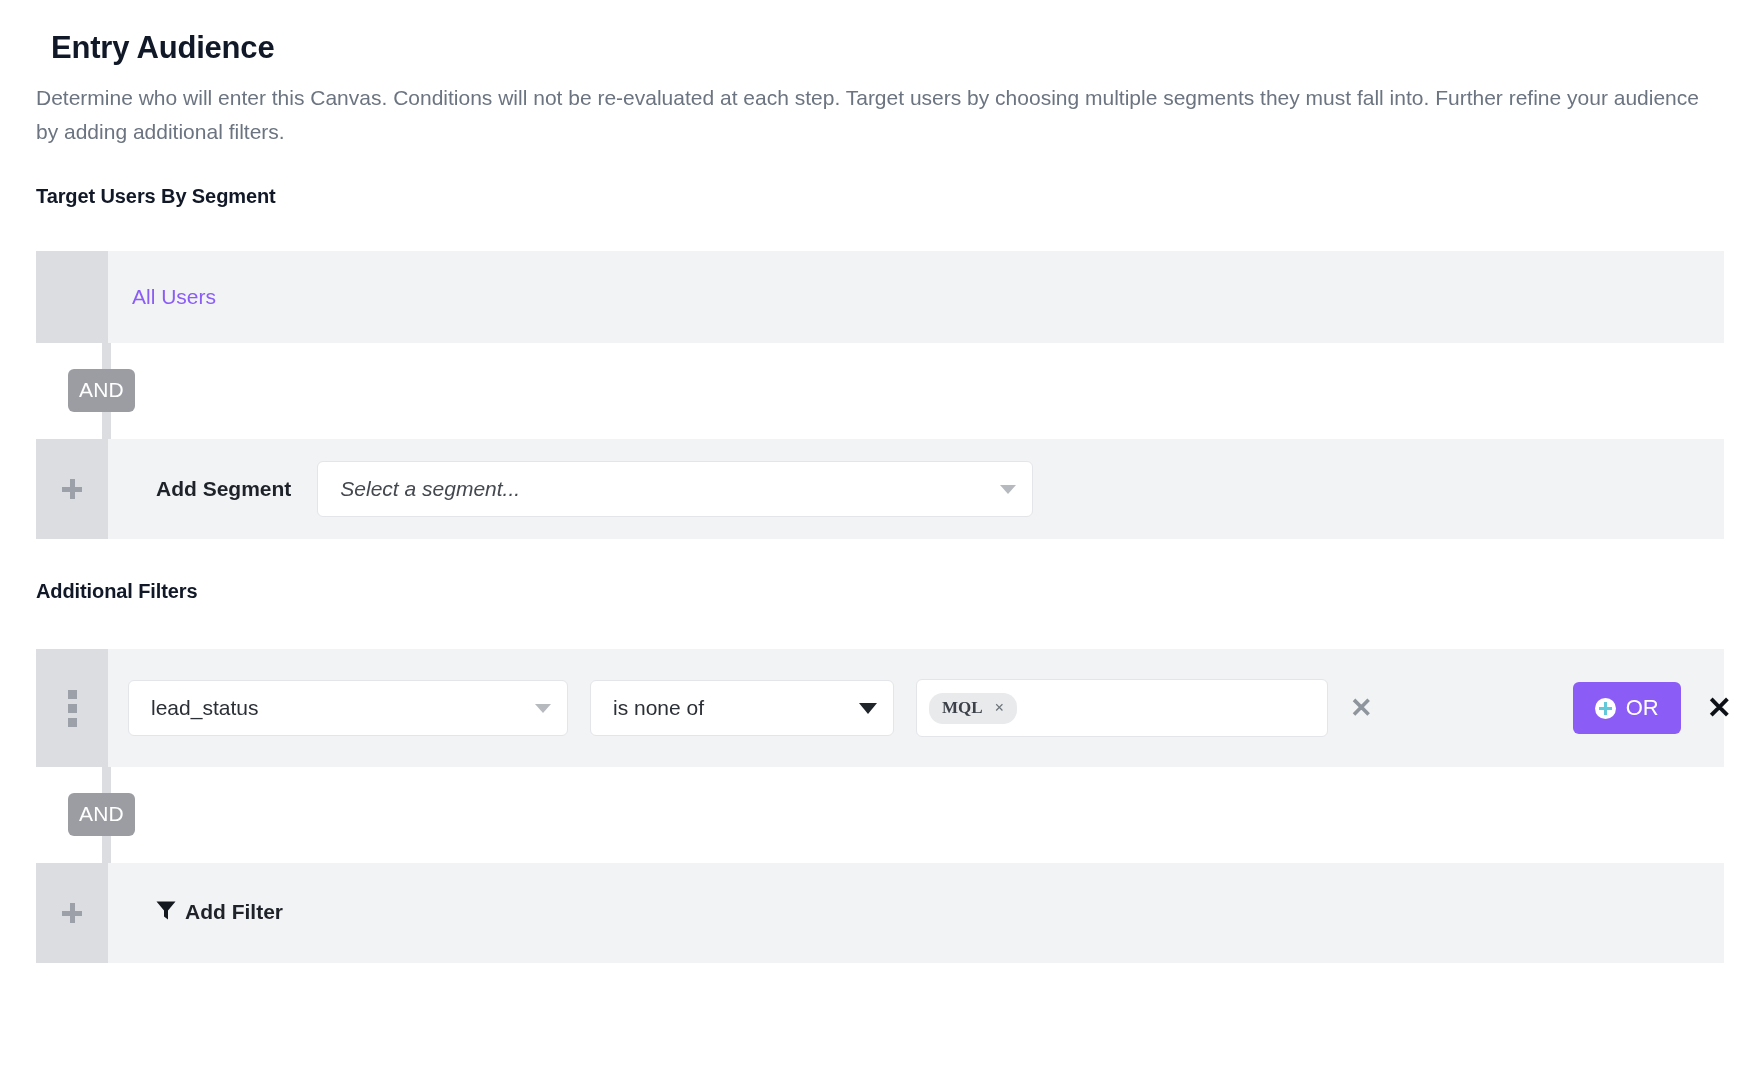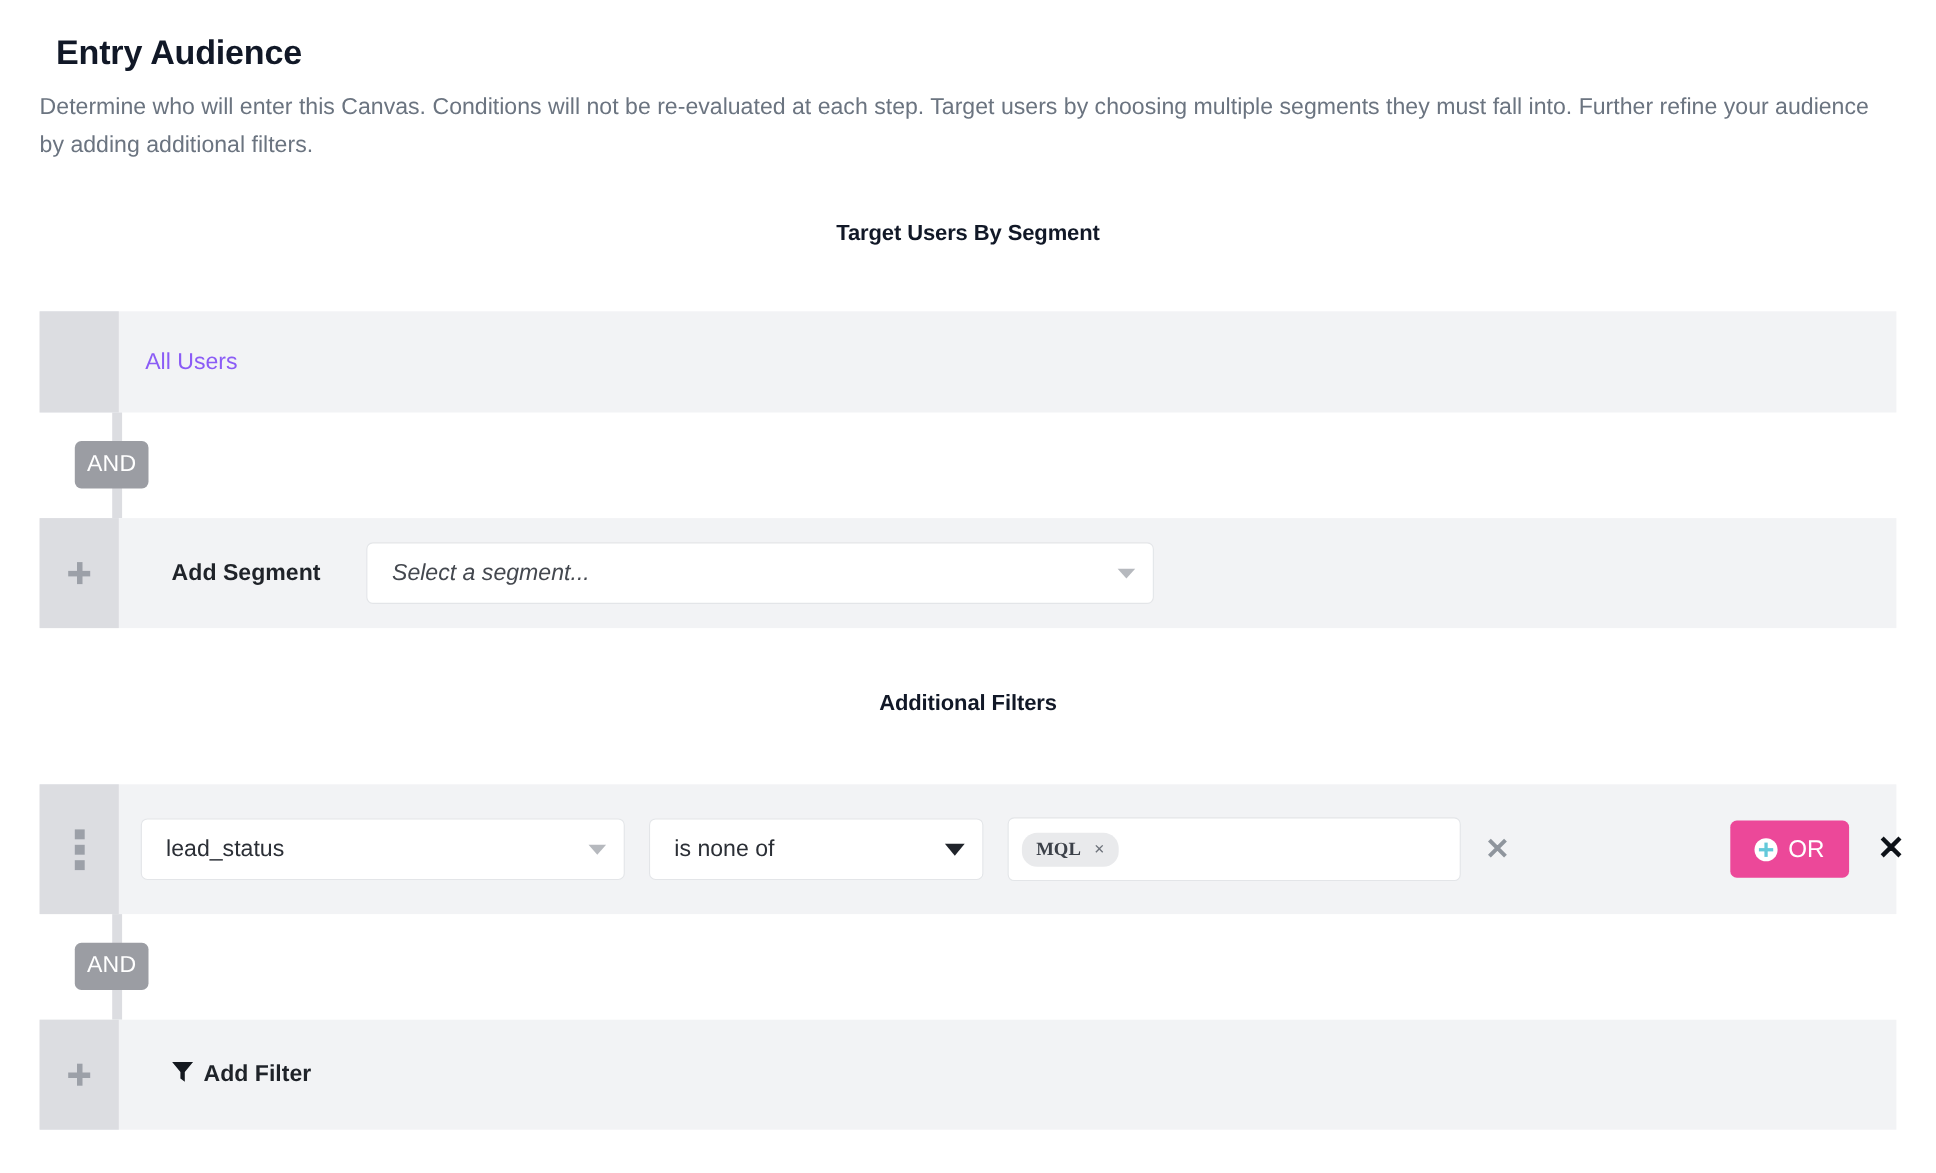--- a/index.html
+++ b/index.html
@@ -16,21 +16,21 @@
   .title {
     font-size: 31px; font-weight: bold; color: #111827;
     letter-spacing: -0.2px; margin: 15px; padding-top: 15px;
   }
   .desc {
     font-size: 21px; color: #6b7480; line-height: 1.62;
     margin: 8px 0 0 0; max-width: 1730px; font-weight: 400;
   }
   .section-heading {
     font-size: 20px; font-weight: bold; color: #111827;
-    margin: 16px; letter-spacing: -0.1px; text-align: center;
+    margin: 0; letter-spacing: -0.1px;
   }
 
   
   .cond-row {
     display: flex; align-items: stretch;
     background: #f2f3f5; position: relative;
     min-height: 92px;
   }
   .handle-col {
     width: 72px; flex: 0 0 72px;
@@ -109,21 +109,21 @@
   }
   .tag .tag-x { color: #6e737b; font-size: 17px; font-weight: bold; cursor: pointer; }
 
   
   .clear-x {
     color: #8f959d; font-size: 27px; font-weight: bold;
     line-height: 1; margin-left: 22px; cursor: pointer;
     font-family: "Liberation Sans", sans-serif;
   }
   .or-btn {
-    background: #ec4899; color: #ffffff; border: none;
+    background: #8b5cf6; color: #ffffff; border: none;
     border-radius: 6px; height: 52px; padding: 0 22px;
     display: inline-flex; align-items: center; gap: 10px;
     font-size: 22px; cursor: pointer;
     font-family: "Liberation Sans", sans-serif;
   }
   .plus-circle {
     width: 21px; height: 21px; border-radius: 50%;
     background: #ffffff; position: relative; display: inline-block;
   }
   .plus-circle::before, .plus-circle::after {
@@ -161,21 +161,21 @@
     <div class="and-line"></div>
     <span class="and-badge">AND</span>
   </div>
 
   <div class="cond-row" style="min-height:100px;">
     <div class="handle-col">
       <span class="plus-glyph"></span>
     </div>
     <div class="row-body">
       <span class="row-label-bold">Add Segment</span>
-      <div class="select-box" style="width:716px; margin-left:42px;">
+      <div class="select-box" style="width:716px; margin-left:26px;">
         <span class="select-placeholder">Select a segment...</span>
         <span class="caret"></span>
       </div>
     </div>
   </div>
 
   <div style="height:41px"></div>
   <h2 class="section-heading">Additional Filters</h2>
 
   <div style="height:46px"></div>

